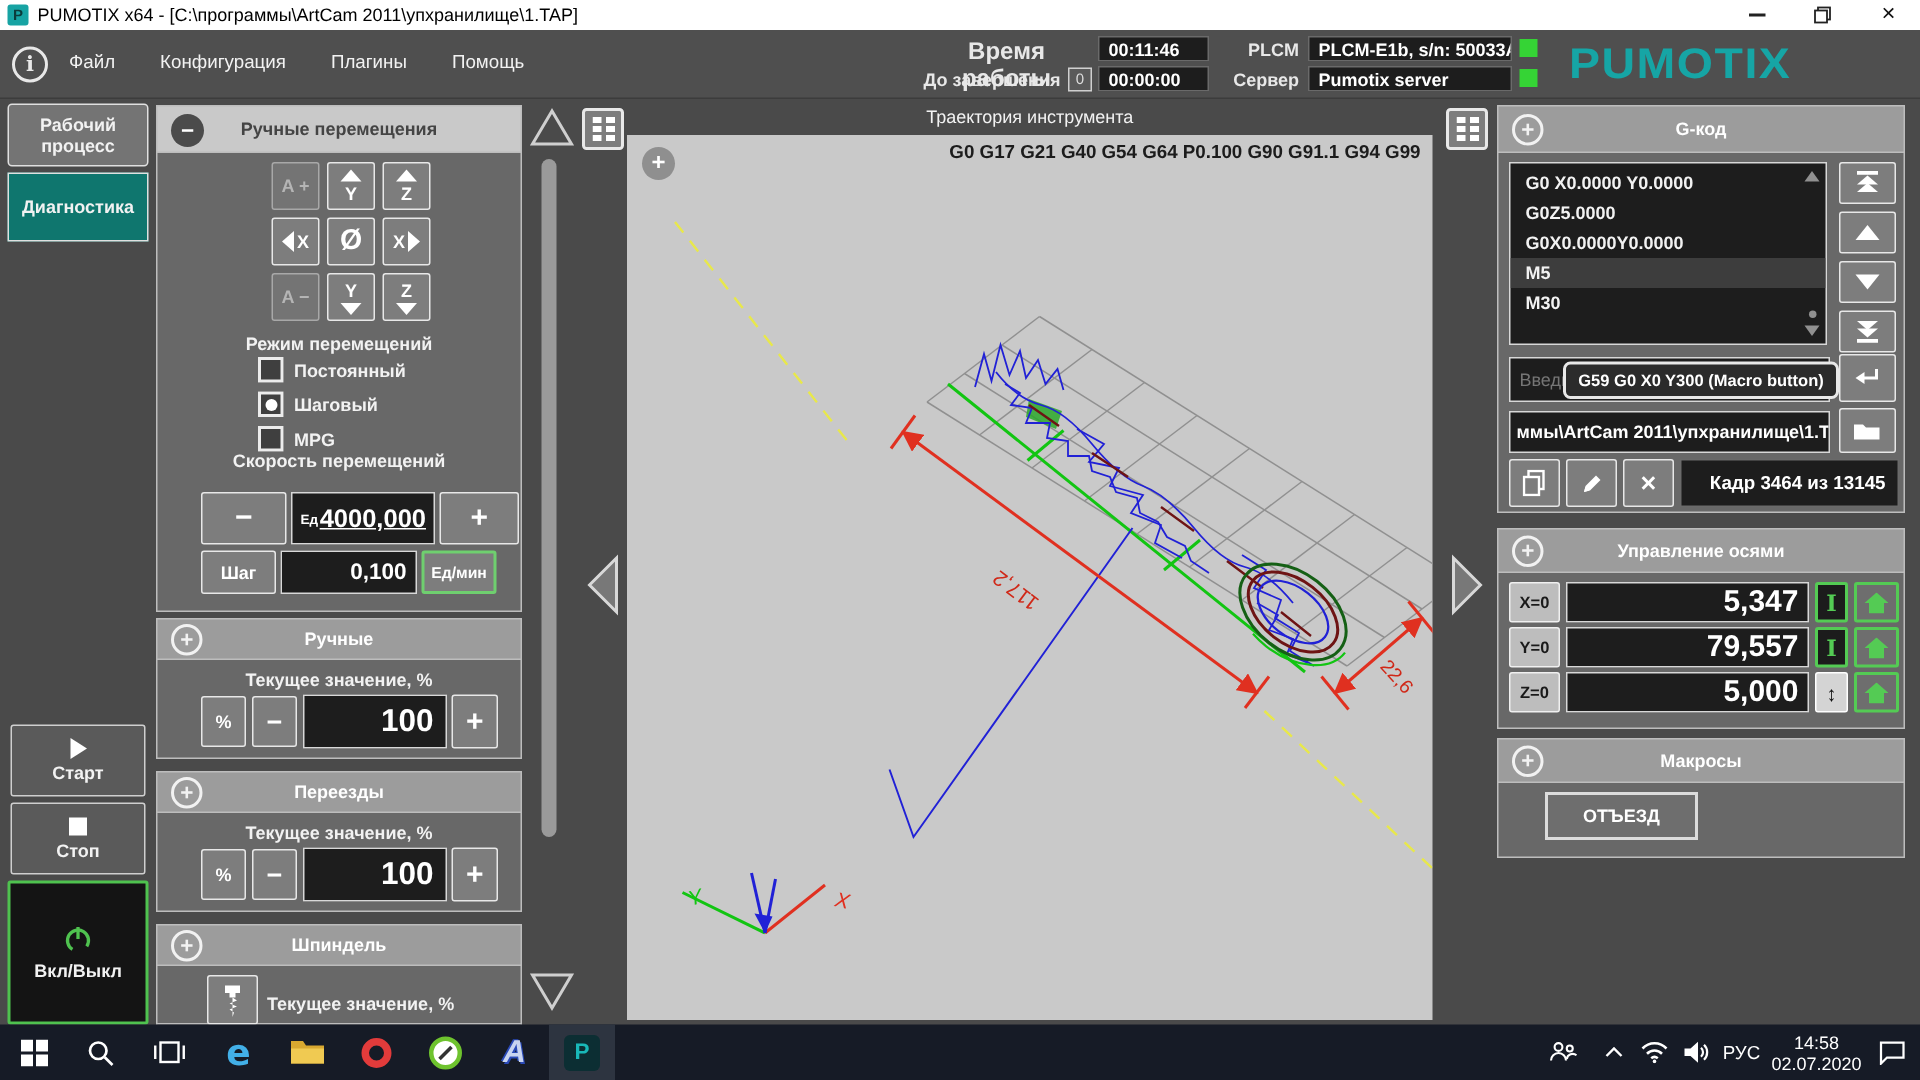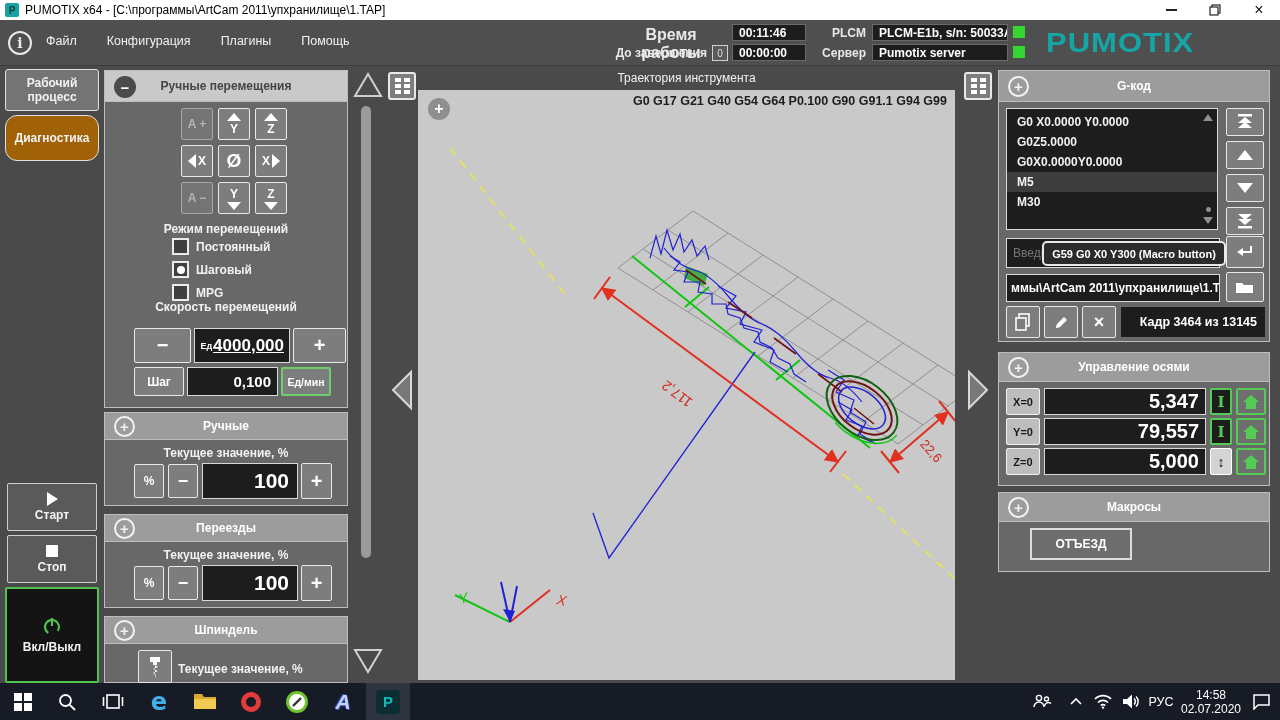--- a/index.html
+++ b/index.html
@@ -65,21 +65,21 @@
     <div class="abs" style="left:820px;top:6px;width:46px;font-size:12px;font-weight:bold;color:#e8e8e8;text-align:right;">PLCM</div>
     <div class="abs dfield" style="left:872px;top:4px;width:136px;height:17px;font-size:12px;font-weight:bold;padding-left:6px;border-color:#6a6a6a;">PLCM-E1b, s/n: 50033A4</div>
     <div class="abs" style="left:1013px;top:6px;width:12px;height:12px;background:#35d435;"></div>
     <div class="abs" style="left:820px;top:26px;width:46px;font-size:12px;font-weight:bold;color:#e8e8e8;text-align:right;">Сервер</div>
     <div class="abs dfield" style="left:872px;top:24px;width:136px;height:17px;font-size:12px;font-weight:bold;padding-left:6px;border-color:#6a6a6a;">Pumotix server</div>
     <div class="abs" style="left:1013px;top:26px;width:12px;height:12px;background:#35d435;"></div>
     <div class="abs" style="left:1046px;top:5px;font-size:31px;font-weight:bold;color:#16a5a5;letter-spacing:1px;transform:scaleY(0.92);">PUMOTIX</div>
   </div>
 
   <div class="abs lbl fc" style="left:5px;top:69px;width:94px;height:42px;background:#747474;border:1px solid #e0e0e0;border-radius:3px;white-space:pre-line;line-height:14px;padding:2px;">Рабочий процесс</div>
-  <div class="abs lbl fc" style="left:5px;top:115px;width:94px;height:46px;background:#a16207;border:1px solid #e0e0e0;border-radius:12px;">Диагностика</div>
+  <div class="abs lbl fc" style="left:5px;top:115px;width:94px;height:46px;background:#0f766e;border:1px solid #e0e0e0;border-radius:0;">Диагностика</div>
 
   <div class="abs" style="left:7px;top:483px;width:90px;height:48px;background:#5a5a5a;border:1px solid #cfcfcf;border-radius:2px;display:flex;flex-direction:column;align-items:center;justify-content:center;gap:2px;">
     <div class="tri" style="border-top:7px solid transparent;border-bottom:7px solid transparent;border-left:11px solid #fff;"></div>
     <span class="lbl">Старт</span>
   </div>
   <div class="abs" style="left:7px;top:535px;width:90px;height:48px;background:#5a5a5a;border:1px solid #cfcfcf;border-radius:2px;display:flex;flex-direction:column;align-items:center;justify-content:center;gap:3px;">
     <div style="width:12px;height:12px;background:#fff;"></div>
     <span class="lbl">Стоп</span>
   </div>
   <div class="abs" style="left:5px;top:587px;width:94px;height:96px;background:#141414;border:2px solid #4fc24f;border-radius:2px;display:flex;flex-direction:column;align-items:center;justify-content:center;gap:4px;">

